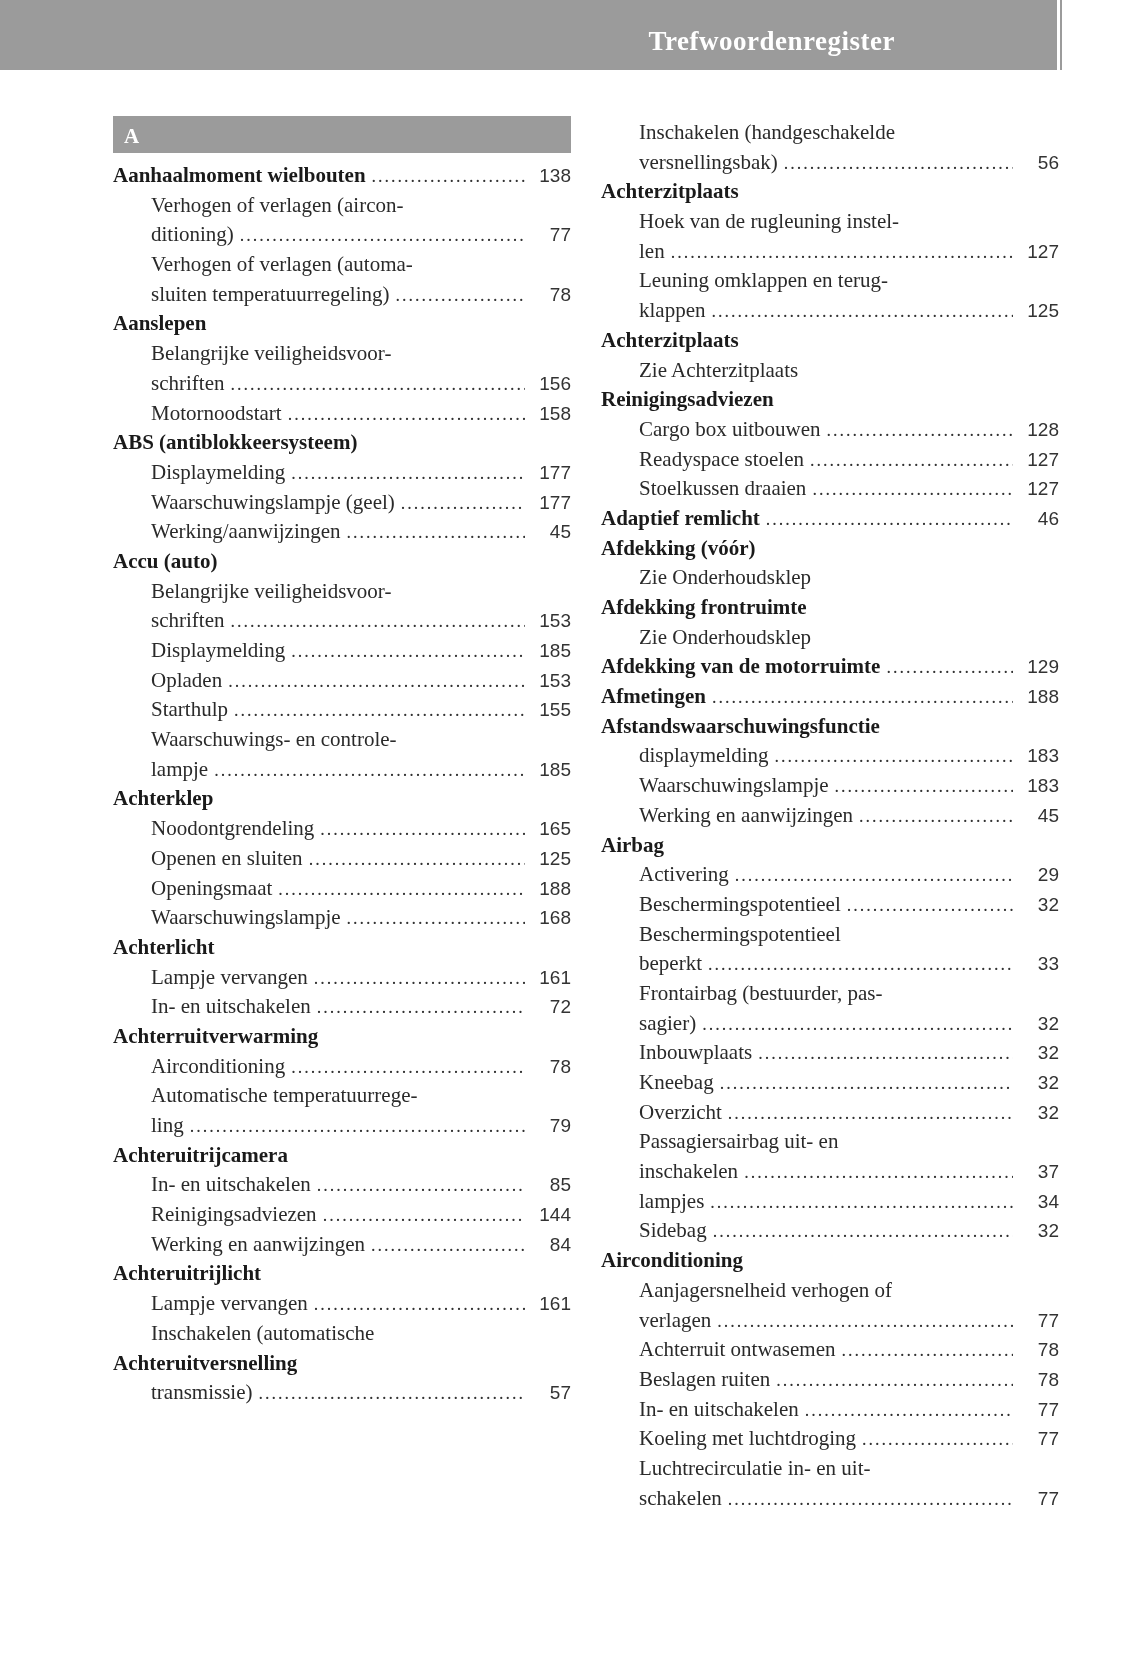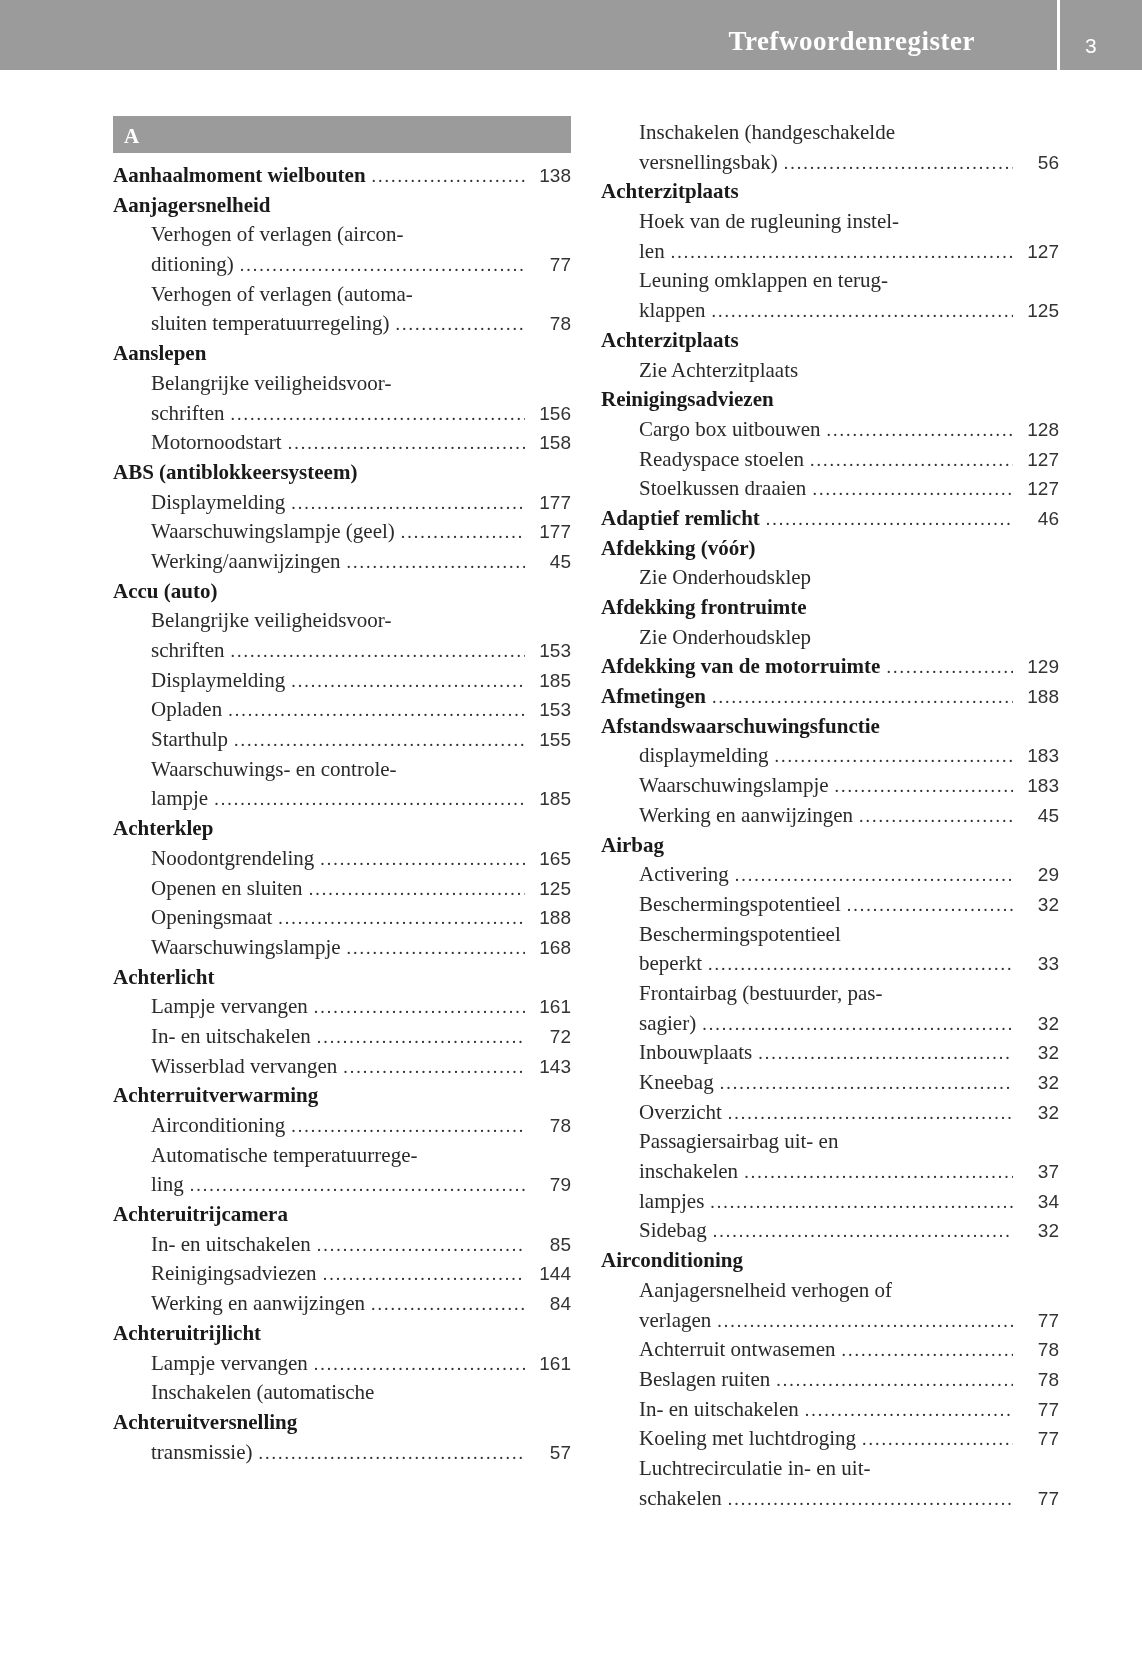--- a/index.html
+++ b/index.html
@@ -1,18 +1,18 @@
 <!DOCTYPE html>
 <html><head>
 <meta charset="utf-8">
 <style>
   html, body { margin: 0; padding: 0; background: #ffffff; }
   body { width: 1142px; height: 1654px; position: relative; overflow: hidden;
          font-family: "Liberation Mono", "DejaVu Sans Mono", monospace; color: #1a1a1a; }
-  .topbar { position: absolute; left: 0; top: 0; width: 1142px; height: 70px; background: #9b9b9b; }
+  .topbar { position: absolute; left: 0; top: 0; width: 1062px; height: 70px; background: #9b9b9b; }
   .topbar .title { position: absolute; right: 167px; top: 26px; color: #ffffff;
                    font-family: "Liberation Serif", "DejaVu Serif", serif; font-weight: bold;
                    font-size: 27px; letter-spacing: 0.5px; }
   .topbar .sep { position: absolute; left: 1057px; top: 0; width: 3px; height: 70px; background: #ffffff; }
   .topbar .pagenum { position: absolute; left: 1085px; top: 34px; color: #ffffff;
                      font-family: "Liberation Sans", "DejaVu Sans", sans-serif; font-size: 21px; }
   .col { position: absolute; top: 116px; }
   .col-left { left: 113px; width: 458px; }
   .col-right { left: 601px; width: 458px; top: 118px; }
   .letter-bar { background: #9b9b9b; height: 37px; color: #ffffff; font-weight: bold;
@@ -39,23 +39,20 @@
 </div>
 
 <div class="col col-left">
   <div class="letter-bar">A</div>
   <div id="left-list">
       <div class="row main">
         <span class="txt">Aanhaalmoment wielbouten</span>
         <span class="dots"></span>
         <span class="pg">138</span>
       </div>
-      <div class="row main">
-        <span class="txt">Aanjagersnelheid</span>
-      </div>
       <div class="row sub">
         <span class="txt">Verhogen of verlagen (aircon-</span>
       </div>
       <div class="row sub">
         <span class="txt">ditioning)</span>
         <span class="dots"></span>
         <span class="pg">77</span>
       </div>
       <div class="row sub">
         <span class="txt">Verhogen of verlagen (automa-</span>
@@ -161,25 +158,20 @@
       </div>
       <div class="row sub">
         <span class="txt">Lampje vervangen</span>
         <span class="dots"></span>
         <span class="pg">161</span>
       </div>
       <div class="row sub">
         <span class="txt">In- en uitschakelen</span>
         <span class="dots"></span>
         <span class="pg">72</span>
-      </div>
-      <div class="row sub">
-        <span class="txt">Wisserblad vervangen</span>
-        <span class="dots"></span>
-        <span class="pg">143</span>
       </div>
       <div class="row main">
         <span class="txt">Achterruitverwarming</span>
       </div>
       <div class="row sub">
         <span class="txt">Airconditioning</span>
         <span class="dots"></span>
         <span class="pg">78</span>
       </div>
       <div class="row sub">

